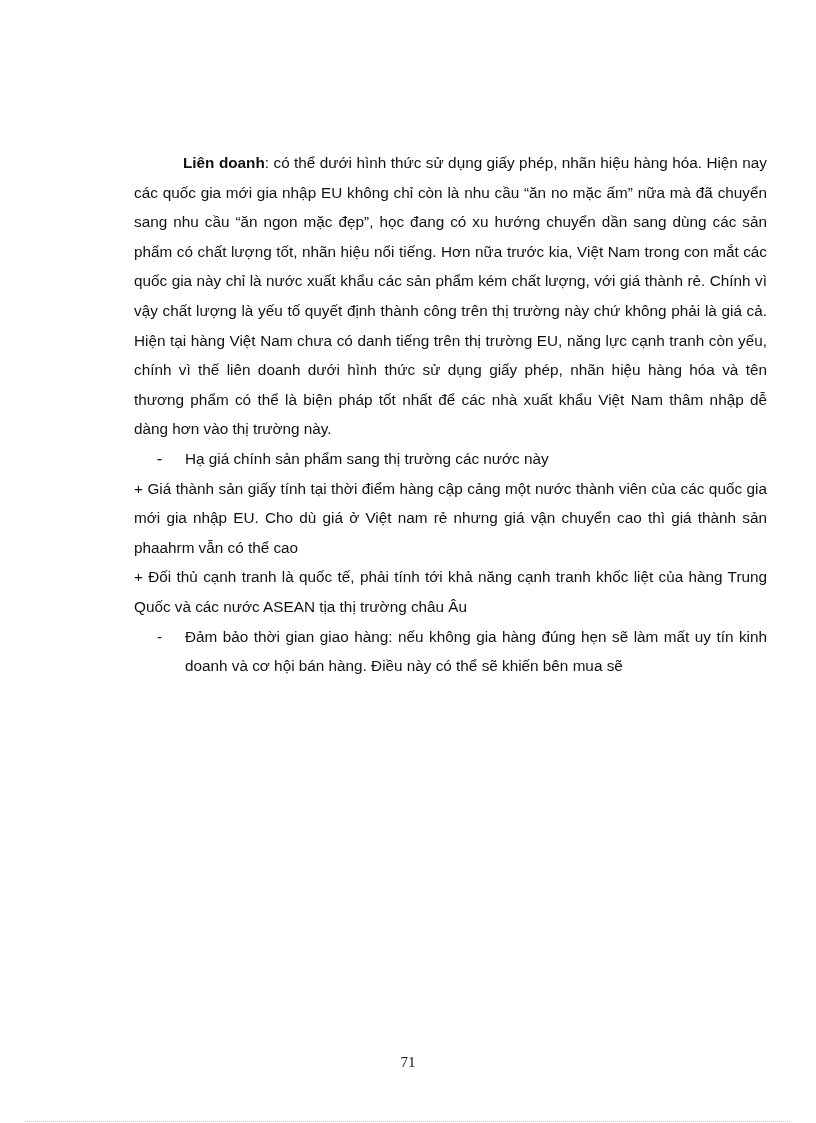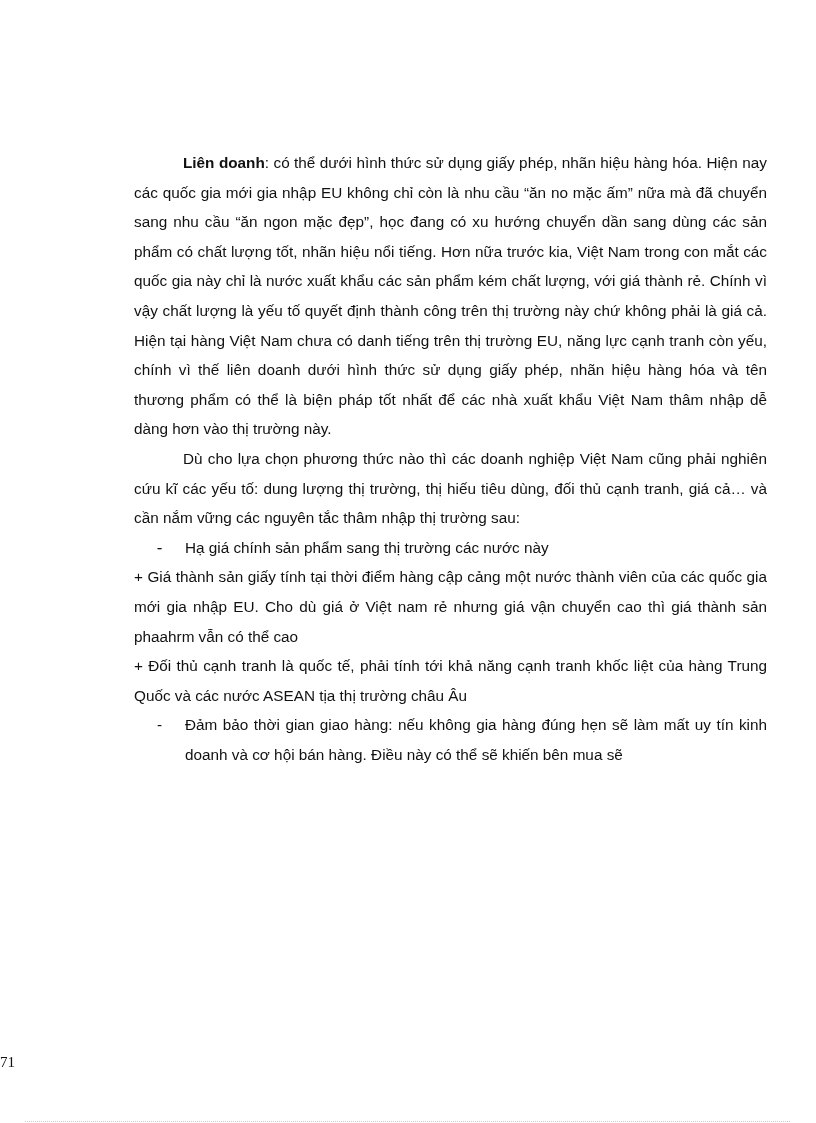--- a/index.html
+++ b/index.html
@@ -8,34 +8,33 @@
     position: absolute; left: 134px; top: 132px; width: 633px;
     font-family: Liberation Sans, sans-serif;
     font-size: 15.3px; color: #111; line-height: 29.6px; margin-top: 16px;
   }
   .p { margin: 0; text-align: justify; text-align-last: left; }
   .indent { text-indent: 49px; }
   .bullet { position: relative; padding-left: 51px; margin: 0; text-align: justify; }
   .bullet .dash { position: absolute; left: 23px; top: 0; }
   .bold { font-weight: bold; }
   .pagenum {
-    position: absolute; left: 0; width: 100%; top: 1054px; 
+    position: absolute; left: 0; width: 100%; top: 1054px; text-align: center;
     font-family: "Liberation Serif", "DejaVu Serif", serif; font-size: 15px; color: #111;
   }
   .footer-line {
     position: absolute; left: 25px; right: 26px; top: 1121px; height: 0;
     border-top: 1px dotted #cfc6d6;
   }
 </style>
 </head>
 <body>
 
 <div class="page">
   <p class="p indent"><span class="bold">Liên doanh</span><span>: có thể dưới hình thức sử dụng giấy phép, nhãn hiệu hàng hóa. Hiện nay các quốc gia mới gia nhập EU không chỉ còn là nhu cầu “ăn no mặc ấm” nữa mà đã chuyển sang nhu cầu “ăn ngon mặc đẹp”, học đang có xu hướng chuyển dần sang dùng các sản phẩm có chất lượng tốt, nhãn hiệu nổi tiếng. Hơn nữa trước kia, Việt Nam trong con mắt các quốc gia này chỉ là nước xuất khẩu các sản phẩm kém chất lượng, với giá thành rẻ. Chính vì vậy chất lượng là yếu tố quyết định thành công trên thị trường này chứ không phải là giá cả. Hiện tại hàng Việt Nam chưa có danh tiếng trên thị trường EU, năng lực cạnh tranh còn yếu, chính vì thế liên doanh dưới hình thức sử dụng giấy phép, nhãn hiệu hàng hóa và tên thương phẩm có thể là biện pháp tốt nhất để các nhà xuất khẩu Việt Nam thâm nhập dễ dàng hơn vào thị trường này.</span></p>
-  <p class="p indent">Dù cho lựa chọn phương thức nào thì các doanh nghiệp Việt Nam cũng phải nghiên cứu kĩ các yếu tố: dung lượng thị trường, thị hiếu tiêu dùng, đối thủ cạnh tranh, giá cả… và cần nắm vững các nguyên tắc thâm nhập thị trường sau:</p>
 
   <div class="bullet">
     <span class="dash">-</span>
   </div>
 
   <div class="bullet">
     <span class="dash">-</span>
     <span>Hạ giá chính sản phẩm sang thị trường các nước này</span>
   </div>
   <p class="p">+ Giá thành sản giấy tính tại thời điểm hàng cập cảng một nước thành viên của các quốc gia mới gia nhập EU. Cho dù giá ở Việt nam rẻ nhưng giá vận chuyển cao thì giá thành sản phaahrm vẫn có thể cao</p>

